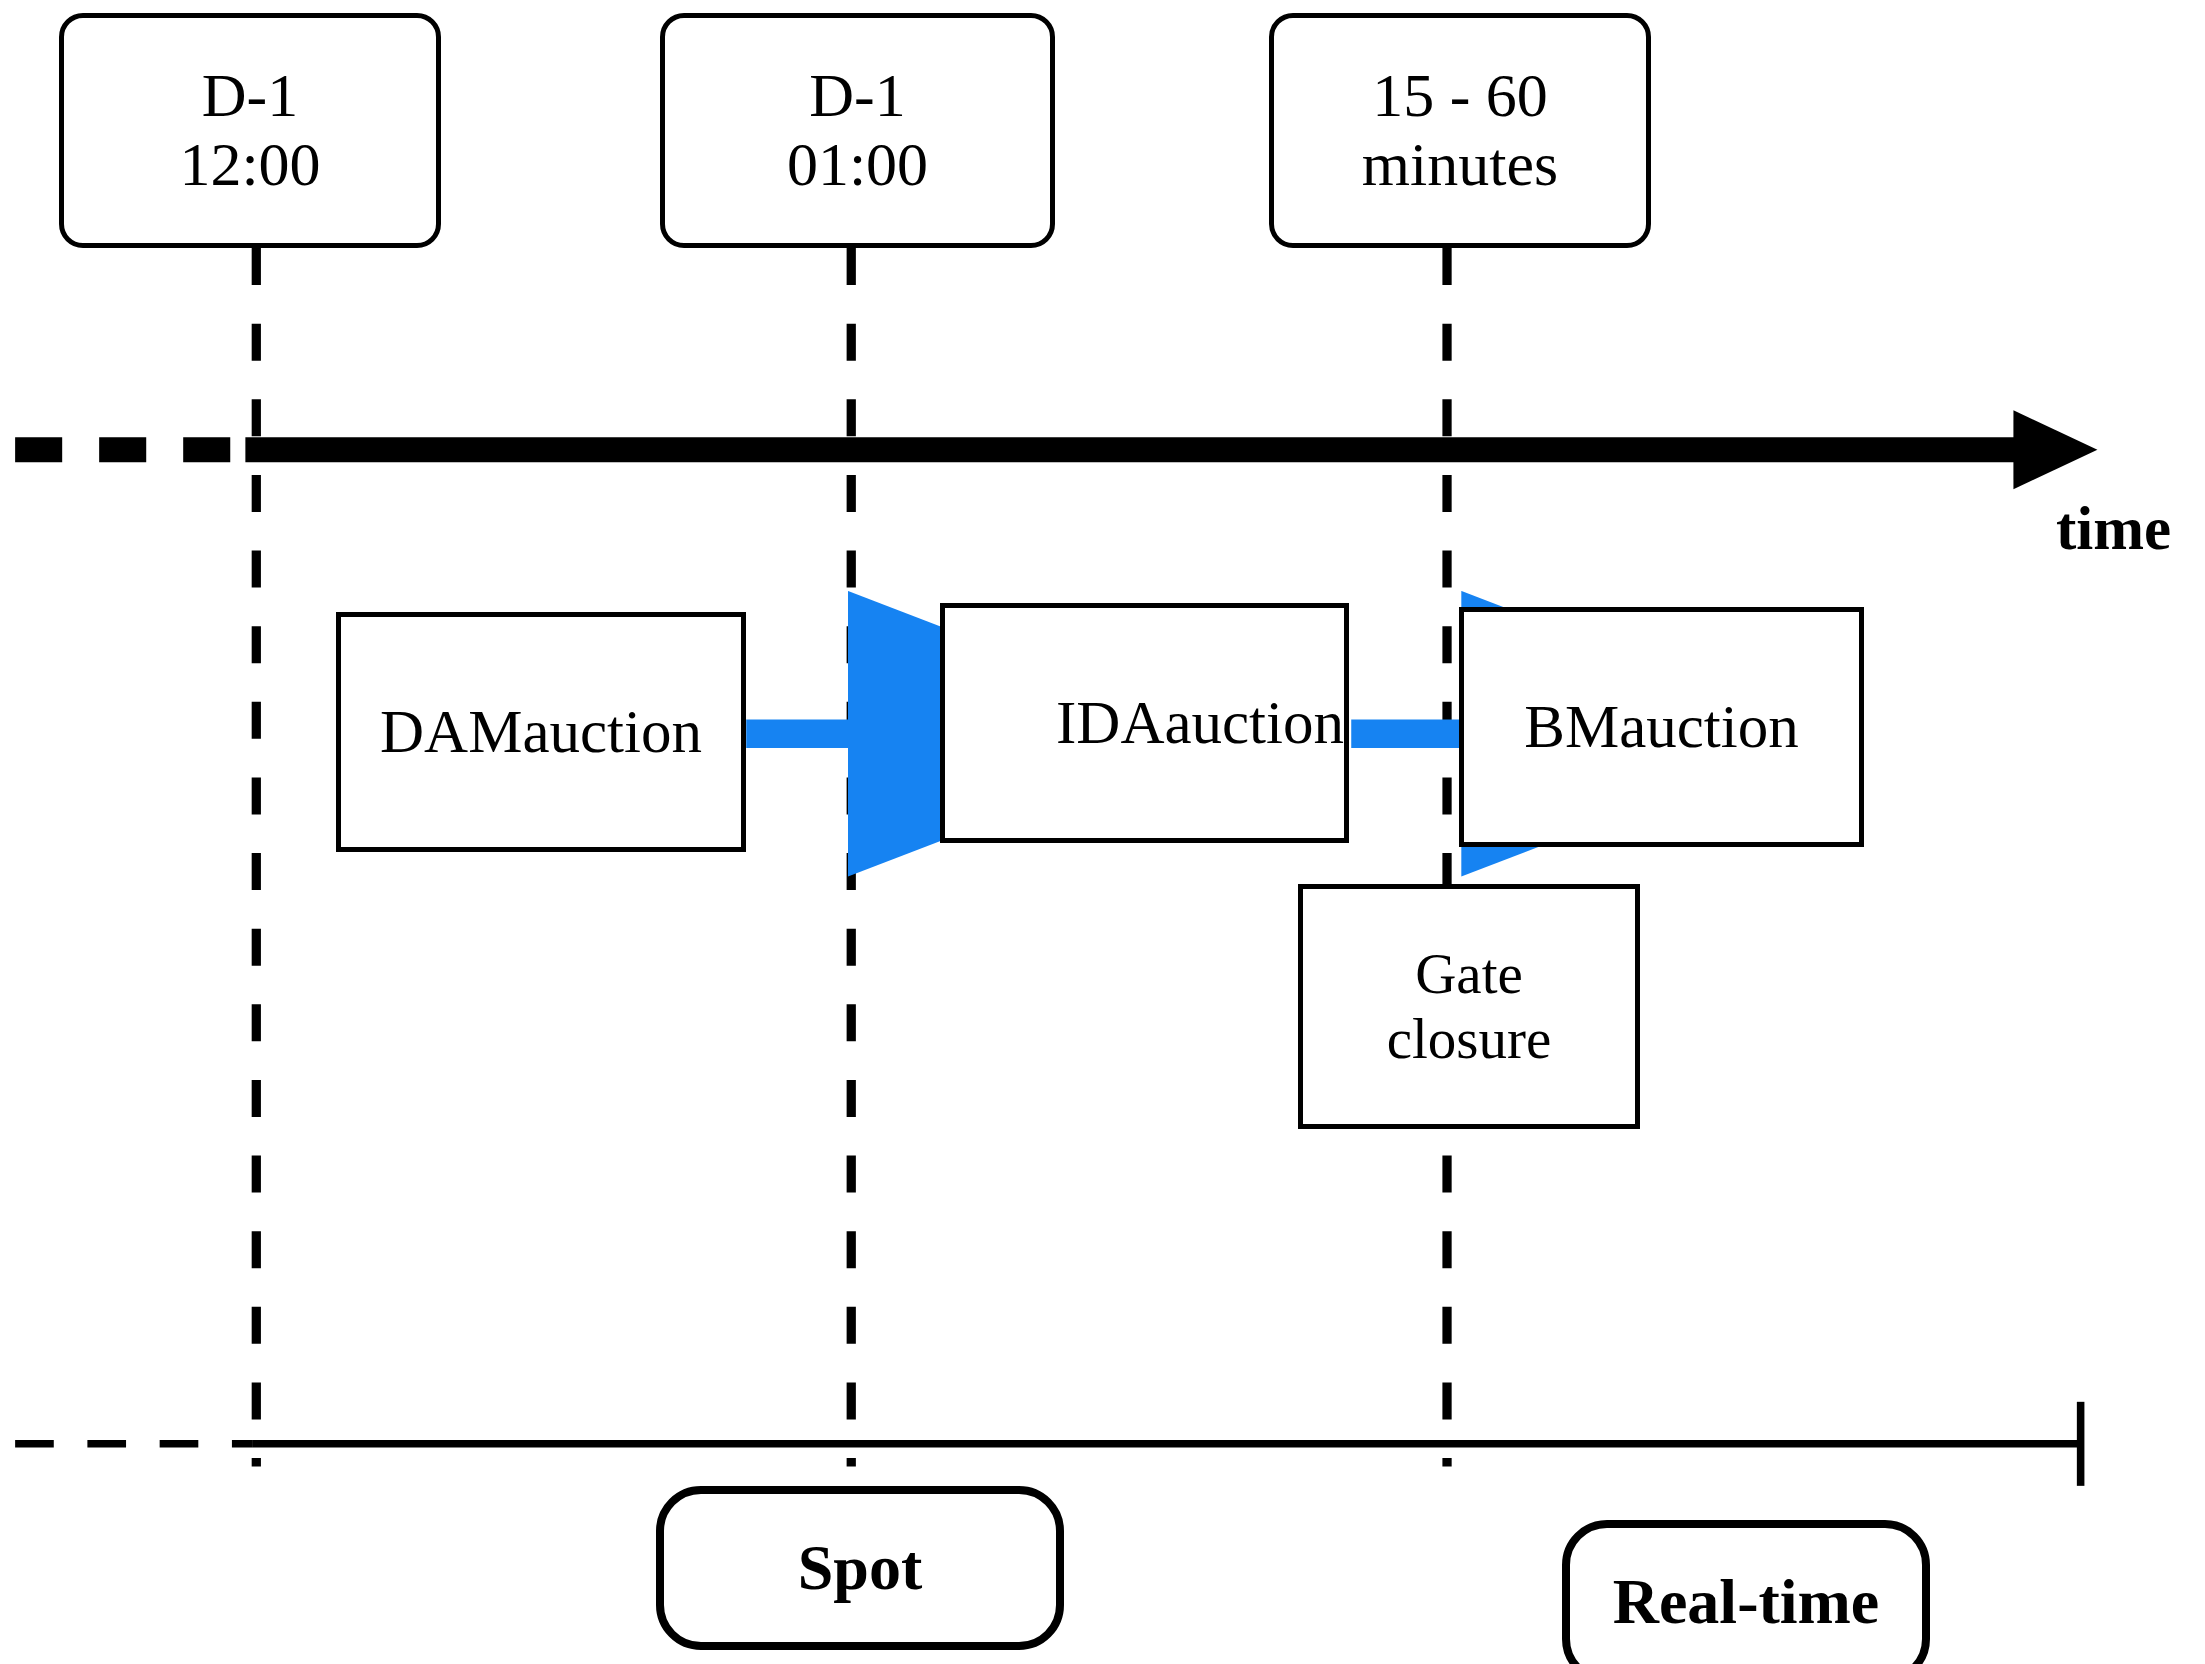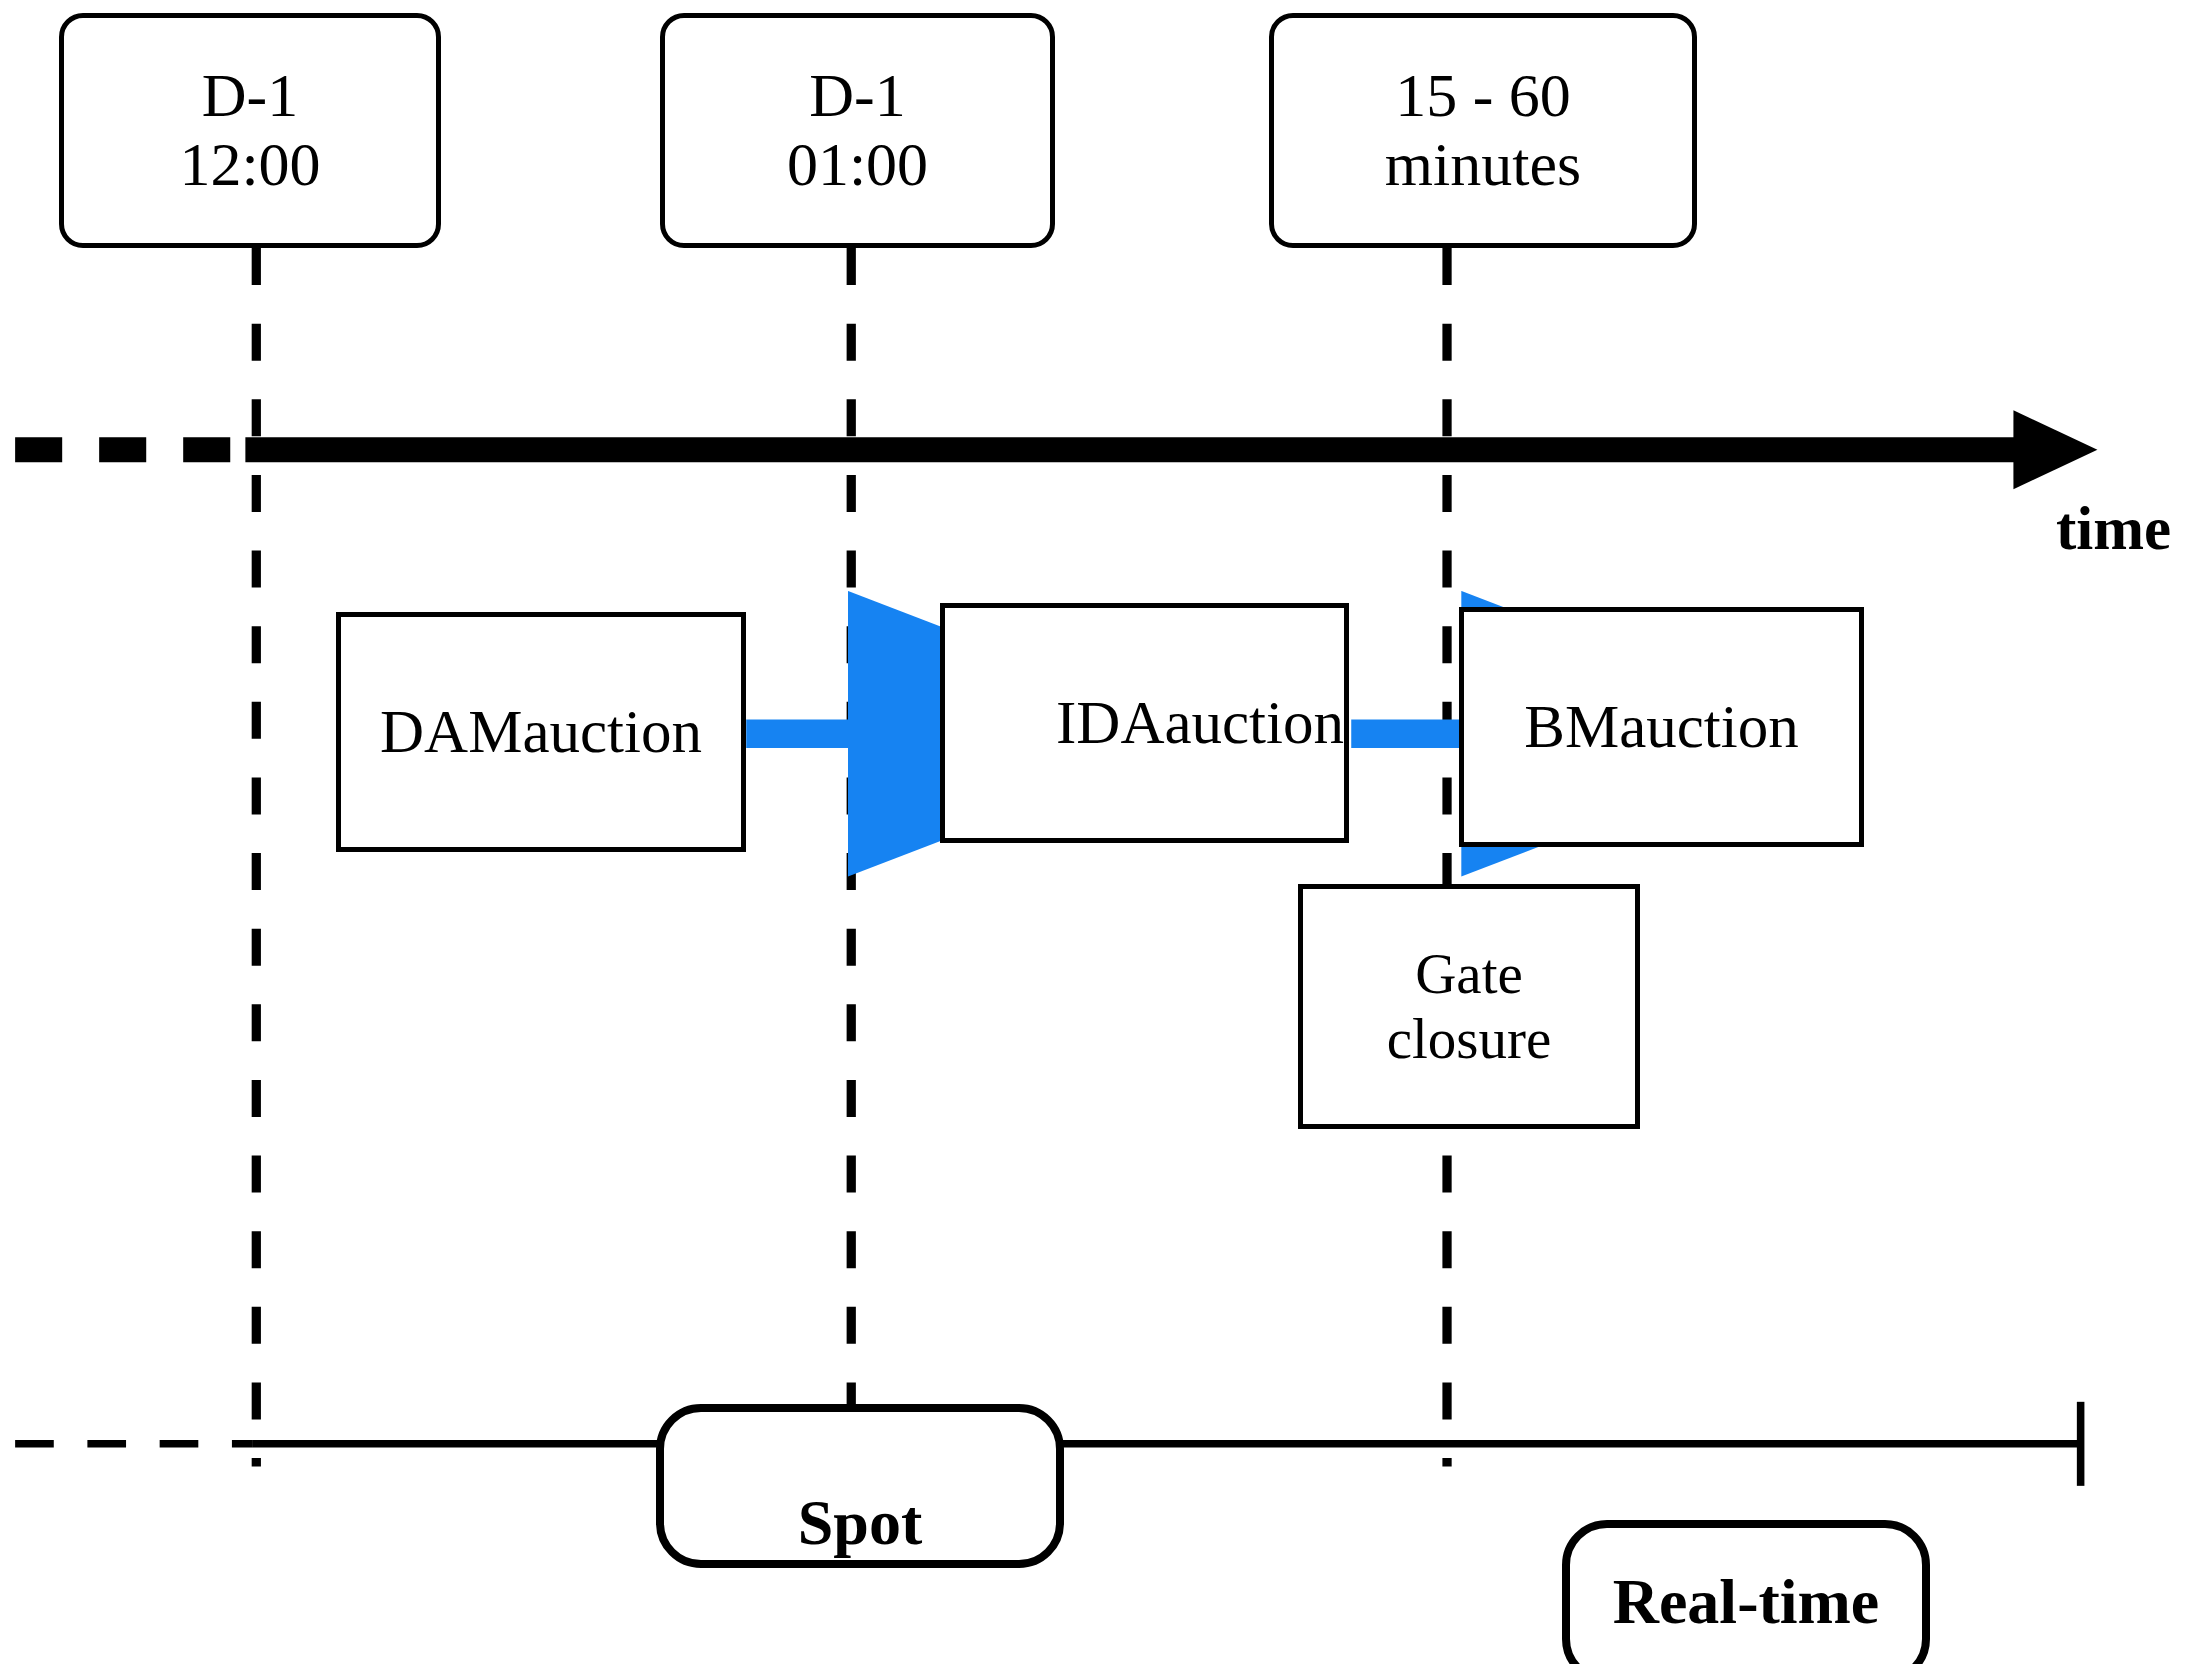--- a/index.html
+++ b/index.html
@@ -143,21 +143,21 @@
   <div class="milestone-box" style="left:59px;  top:12.6px; width:382px; height:235px;">
     <span class="milestone-line">D-1</span>
     <span class="milestone-line">12:00</span>
   </div>
 
   <div class="milestone-box" style="left:660px; top:12.6px; width:395px; height:235px;">
     <span class="milestone-line">D-1</span>
     <span class="milestone-line">01:00</span>
   </div>
 
-  <div class="milestone-box" style="left:1269px; top:12.6px; width:428px; height:235px;">
+  <div class="milestone-box" style="left:1269px; top:12.6px; width:382px; height:235px;">
     <span class="milestone-line">15 - 60</span>
     <span class="milestone-line">minutes</span>
   </div>
 
   <div class="axis-label" style="left:2048px; top:494px;">time</div>
 
   <div class="auction-box" style="left:336px; top:612px; width:410px; height:240px;">
     <span class="auction-line">DAM</span>
     <span class="auction-line">auction</span>
   </div>
@@ -170,21 +170,21 @@
   <div class="auction-box" style="left:1459px; top:607px; width:405px; height:240px;">
     <span class="auction-line">BM</span>
     <span class="auction-line">auction</span>
   </div>
 
   <div class="gate-box" style="left:1298px; top:884px; width:342px; height:245px;">
     <span class="gate-line">Gate</span>
     <span class="gate-line">closure</span>
   </div>
 
-  <div class="phase-box" style="left:656px; top:1404px; width:408px; height:164px;align-items:flex-end;">
+  <div class="phase-box" style="left:656px; top:1486px; width:408px; height:164px;">
     <span class="phase-label">Spot</span>
   </div>
 
   <div class="phase-box" style="left:1562px; top:1520px; width:368px; height:164px;">
     <span class="phase-label">Real-time</span>
   </div>
 
 </div>
 
 

